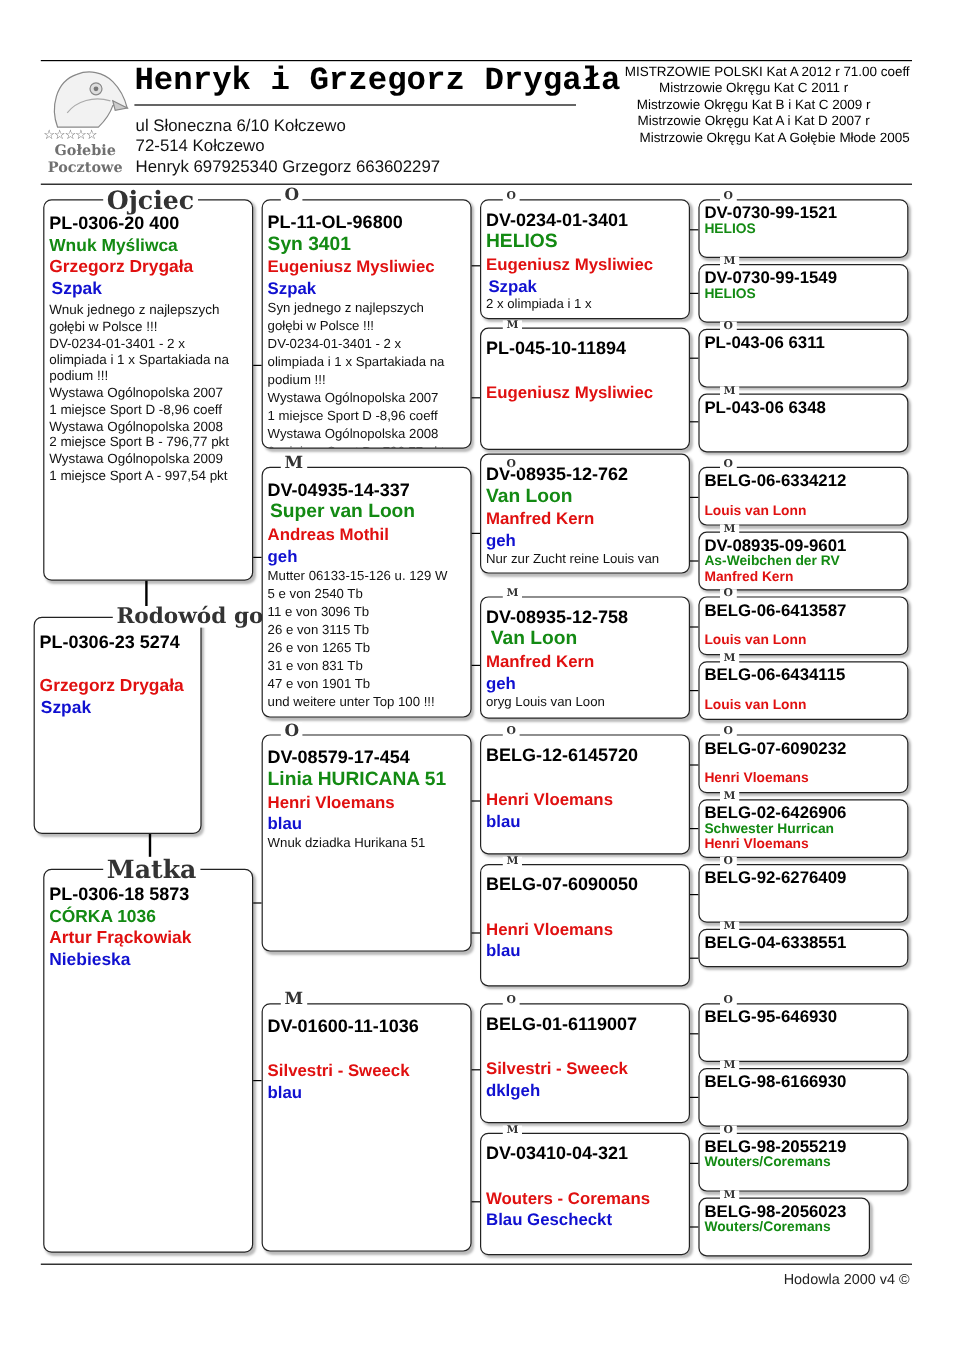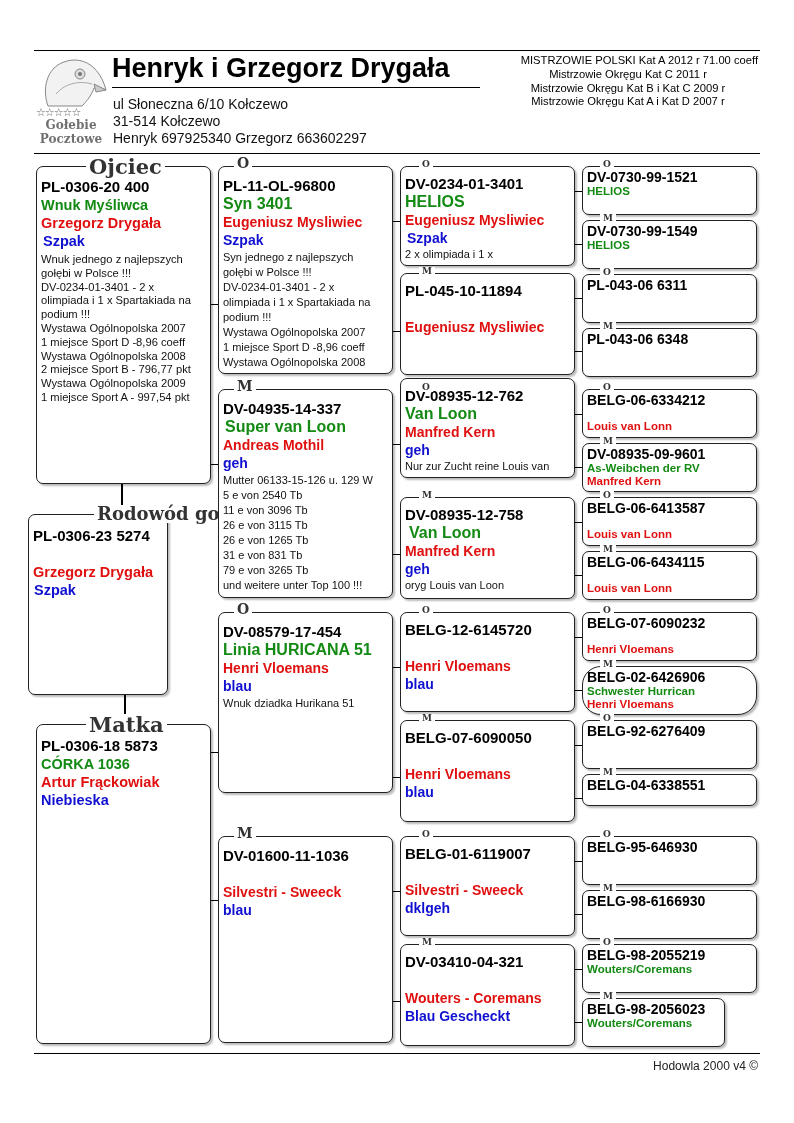--- a/index.html
+++ b/index.html
@@ -4,21 +4,21 @@
 <style>
   html, body { margin: 0; padding: 0; background: #ffffff; }
   body { width: 794px; height: 1123px; position: relative; overflow: hidden;
          font-family: "Liberation Sans", sans-serif; color: #000; }
   .hline { position: absolute; left: 34px; width: 726px; height: 1px; background: #000; }
   .logo { position: absolute; left: 34px; top: 54px; width: 74px; height: 96px; }
   .logo .stars { position: absolute; left: 2px; top: 52px; font-size: 11px; color: #666; letter-spacing: -1px; font-family: "DejaVu Sans", sans-serif; }
   .logo .l1, .logo .l2 { position: absolute; width: 74px; text-align: center; font-family: "DejaVu Serif", serif; font-weight: bold; color: #707070; font-size: 12px; }
   .logo .l1 { top: 64px; }
   .logo .l2 { top: 78px; }
-  .title { position: absolute; left: 112px; top: 53px; font-size: 27px; font-weight: bold; letter-spacing: 0px; }
+  .title { position: absolute; left: 112px; top: 53px; font-size: 27px; font-weight: bold; letter-spacing: 0px; font-family: Liberation Mono, monospace; }
   .title-underline { position: absolute; left: 112px; top: 87px; width: 368px; height: 1px; background: #000; }
   .addr { position: absolute; left: 113px; font-size: 14px; color: #111; }
   .titles { position: absolute; right: 36px; top: 54px; width: 300px; text-align: right; font-size: 11.2px; line-height: 13.8px; }
   .titles div { white-space: nowrap; }
   .titles .c { text-align: center; padding-left: 40px; }
 
   .box { position: absolute; border: 1px solid #222; border-radius: 7px; background: #fff;
          box-shadow: 2px 2px 2px #bbb; box-sizing: border-box; padding: 2px 4px; overflow: hidden; }
   .lbl { position: absolute; background: #fff; font-family: "DejaVu Serif", serif; font-weight: bold; color: #333; padding: 0 3px; line-height: 1; }
   .lbl.big { font-size: 21px; }
@@ -61,27 +61,28 @@
     <circle cx="46" cy="20" r="2" fill="#777"></circle>
     <path d="M60 30 L72 36 L62 38 Z" fill="#ccc" stroke="#888"></path>
   </svg>
   <div class="stars">☆☆☆☆☆</div>
   <div class="l1">Gołebie</div>
   <div class="l2">Pocztowe</div>
 </div>
 <div class="title">Henryk i Grzegorz Drygała</div>
 <div class="title-underline"></div>
 <div class="addr" style="top:96px;">ul Słoneczna 6/10 Kołczewo</div>
-<div class="addr" style="top:113px;">31-514 Kołczewo</div>
+<div class="addr" style="top:113px;">72-514 Kołczewo</div>
 <div class="addr" style="top:130px;">Henryk 697925340 Grzegorz 663602297</div>
 <div class="titles">
   <div>MISTRZOWIE POLSKI Kat A  2012 r 71.00 coeff</div>
   <div class="c">Mistrzowie Okręgu Kat C 2011 r</div>
   <div class="c">Mistrzowie Okręgu Kat B i Kat C 2009 r</div>
   <div class="c">Mistrzowie Okręgu Kat A i Kat D 2007 r</div>
+  <div>Mistrzowie Okręgu Kat A Gołębie Młode 2005</div>
 </div>
 <div class="hline" style="top:153px;"></div>
 
 <div class="box c1" style="left:36px;top:166px;width:175px;height:318px;padding-top:11px;">
   <div class="ring">PL-0306-20   400</div>
   <div class="g">Wnuk Myśliwca</div>
   <div class="r">Grzegorz Drygała</div>
   <div class="b" style="padding-left:2px;">Szpak</div>
   <div class="note" style="margin-top:3px;">
     <div>Wnuk jednego z najlepszych</div>
@@ -147,21 +148,21 @@
       <div class="ring">DV-04935-14-337</div>
       <div class="g" style="padding-left:2px;">Super van Loon</div>
       <div class="r">Andreas Mothil</div>
       <div class="b">geh</div>
       <div class="note">Mutter 06133-15-126 u. 129 W</div>
       <div class="note">5 e von 2540 Tb</div>
       <div class="note">11 e von 3096 Tb</div>
       <div class="note">26 e von 3115 Tb</div>
       <div class="note">26 e von 1265 Tb</div>
       <div class="note">31 e von 831 Tb</div>
-      <div class="note">79 e von 3265 Tb</div>
+      <div class="note">47 e von 1901 Tb</div>
       <div class="note">und weitere unter Top 100 !!!</div>
     </div>
     <div class="lbl mid" style="left: 234px; top: 379px;">M</div>
     <div class="conn" style="left: 393px; top: 444px; width: 7px; height: 1px;"></div>
     <div class="conn" style="left: 393px; top: 554px; width: 7px; height: 1px;"></div>
     <div class="box c2" style="left: 218px; top: 612px; width: 175px; height: 181px; padding-top: 10px;">
       <div class="ring">DV-08579-17-454</div>
       <div class="g">Linia HURICANA 51</div>
       <div class="r">Henri Vloemans</div>
       <div class="b">blau</div>
@@ -300,21 +301,21 @@
       <div style="height: 12px;"></div>
       <div class="r">Louis van Lonn</div>
     </div>
     <div class="lbl xs" style="left: 600px; top: 545px;">M</div>
     <div class="box c4" style="left: 582px; top: 612px; width: 175px; height: 49px; padding-top: 3px;">
       <div class="ring">BELG-07-6090232</div>
       <div style="height: 12px;"></div>
       <div class="r">Henri Vloemans</div>
     </div>
     <div class="lbl xs" style="left: 600px; top: 606px;">O</div>
-    <div class="box c4" style="left: 582px; top: 666px; width: 175px; height: 49px; padding-top: 3px; border-radius: 19px;">
+    <div class="box c4" style="left: 582px; top: 666px; width: 175px; height: 49px; padding-top: 3px;">
       <div class="ring">BELG-02-6426906</div>
       <div class="g">Schwester Hurrican</div>
       <div class="r">Henri Vloemans</div>
     </div>
     <div class="lbl xs" style="left: 600px; top: 660px;">M</div>
     <div class="box c4" style="left: 582px; top: 720px; width: 175px; height: 49px; padding-top: 3px;">
       <div class="ring">BELG-92-6276409</div>
     </div>
     <div class="lbl xs" style="left: 600px; top: 714px;">O</div>
     <div class="box c4" style="left: 582px; top: 774px; width: 175px; height: 32px; padding-top: 3px;">

